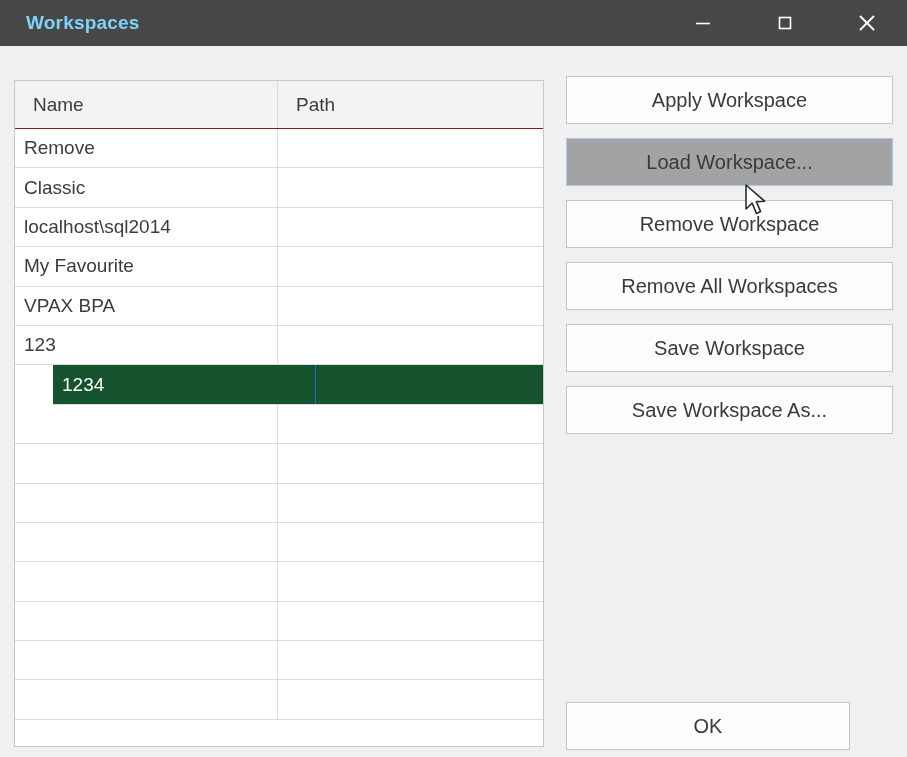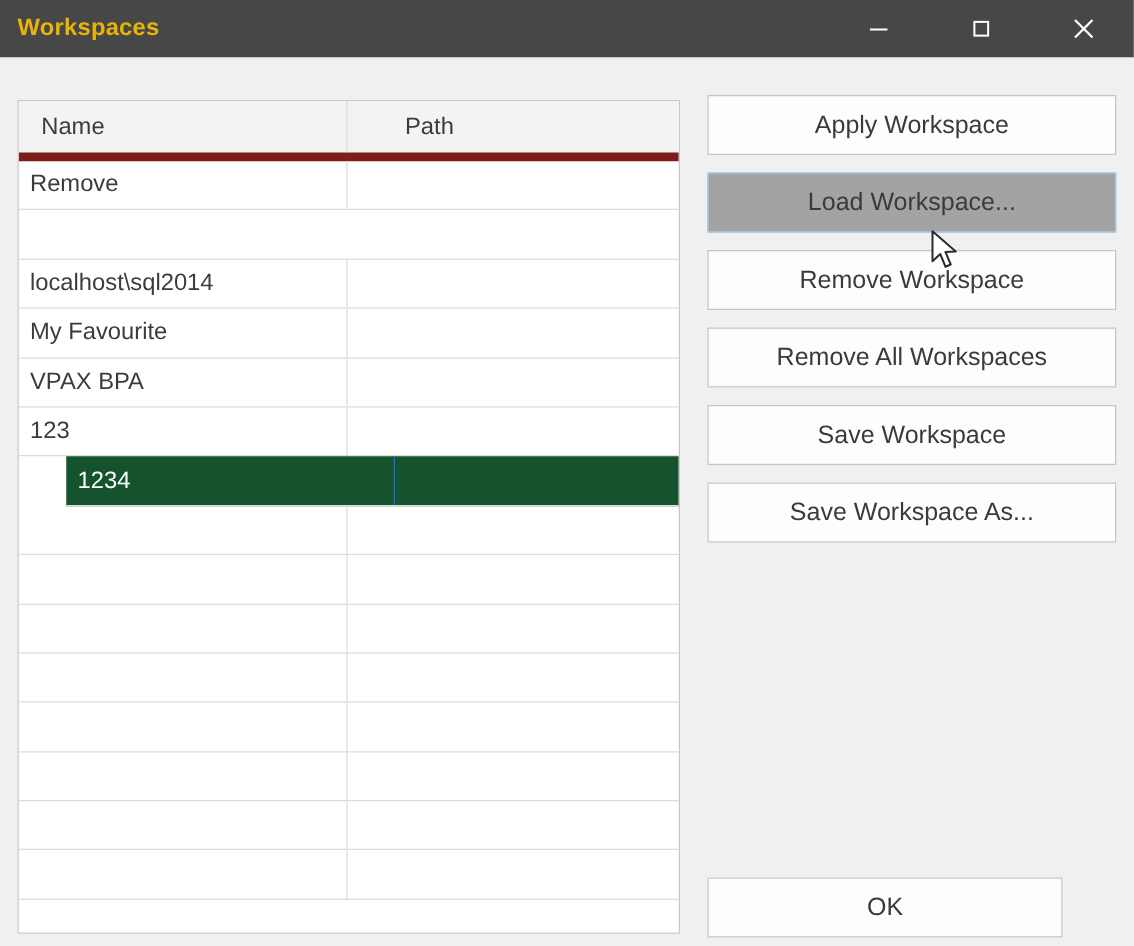--- a/index.html
+++ b/index.html
@@ -17,24 +17,24 @@
 
   
   .titlebar {
     height: 46px;
     background: #474747;
     display: flex;
     align-items: center;
     position: relative;
   }
   .titlebar-title {
-    color: #eab308;
+    color: #7dd3fc;
     font-size: 19px;
     font-weight: bold;
-    padding-left: 14px;
+    padding-left: 26px;
     letter-spacing: 0.2px;
   }
   .titlebar-buttons {
     margin-left: auto;
     display: flex;
     align-items: center;
     height: 46px;
   }
   .win-btn {
     width: 56px;
@@ -73,22 +73,21 @@
   }
   .grid-row {
     display: flex;
     height: 39.4px;
     box-sizing: border-box;
     border-bottom: 1px solid #dcdcdc;
   }
   .grid-header {
     background: #f3f3f3;
     height: 48px;
-    border-bottom: 7px solid #7f1d1d;
-    gap: 28px;
+    border-bottom: 1px solid #7f1d1d;
   }
   .cell {
     box-sizing: border-box;
     display: flex;
     align-items: center;
     padding-left: 9px;
     font-size: 19px;
     color: #3c3c3c;
     overflow: hidden;
     white-space: nowrap;
@@ -205,20 +204,21 @@
     <div class="grid-row grid-header">
       <div class="cell cell-name">Name</div>
       <div class="cell cell-path">Path</div>
     </div>
     <div id="grid-body">
         <div class="grid-row">
           <div class="cell cell-name">Remove</div>
           <div class="cell cell-path"></div>
         </div>
         <div class="grid-row">
+          <div class="cell cell-name">Classic</div>
           <div class="cell cell-path"></div>
         </div>
         <div class="grid-row">
           <div class="cell cell-name">localhost\sql2014</div>
           <div class="cell cell-path"></div>
         </div>
         <div class="grid-row">
           <div class="cell cell-name">My Favourite</div>
           <div class="cell cell-path"></div>
         </div>

